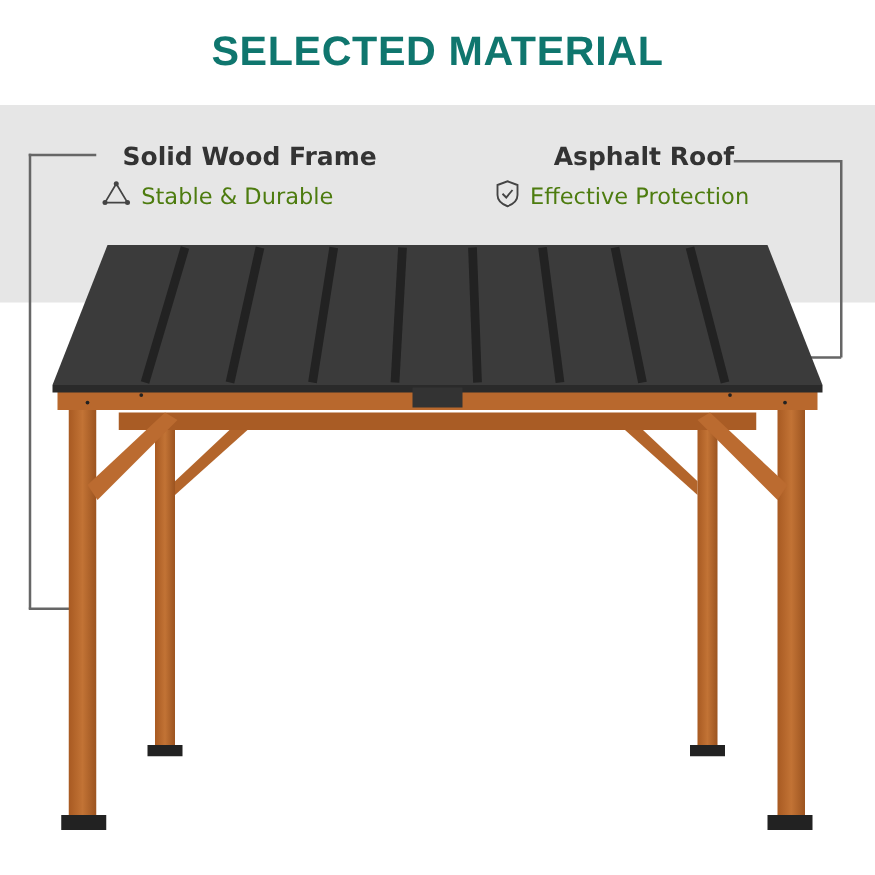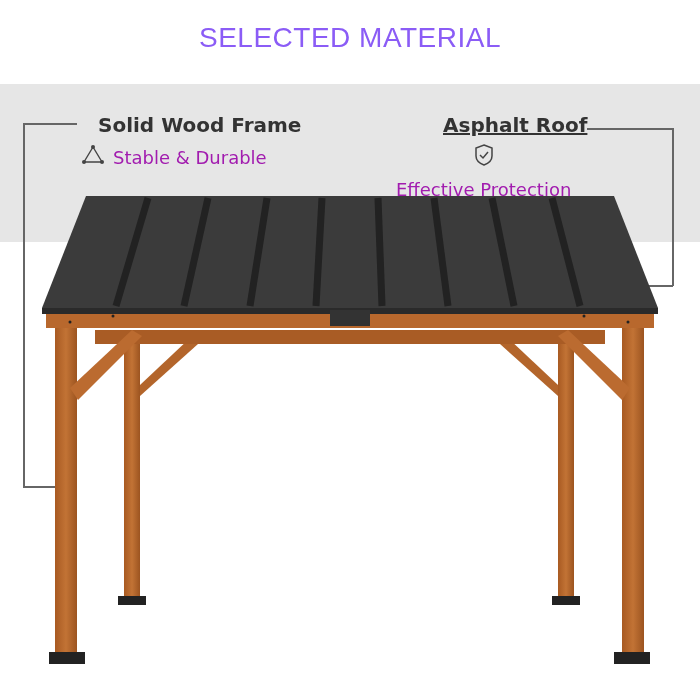--- a/index.html
+++ b/index.html
@@ -1,20 +1,20 @@
 <!DOCTYPE html>
 <html><head>
   <meta charset="utf-8">
   <style>
     html, body { margin: 0; padding: 0; }
     body { width: 700px; height: 700px; background: #ffffff; position: relative; overflow: hidden; font-family: "DejaVu Sans", sans-serif; }
-    .title { position: absolute; top: 22px; left: 0; width: 700px; text-align: center; font-family: "Liberation Sans", sans-serif; font-weight: 400; font-size: 28px; color: #8b5cf6; letter-spacing: 0.5px; }
+    .title { position: absolute; top: 22px; left: 0; width: 700px; text-align: center; font-family: "Liberation Sans", sans-serif; font-weight: 700; font-size: 33px; color: #0f766e; letter-spacing: 0.5px; }
     .band { position: absolute; top: 84px; left: 0; width: 700px; height: 158px; background: #e6e6e6; }
     .feat-title { position: absolute; font-family: "DejaVu Sans", sans-serif; font-weight: 700; font-size: 20px; color: #333; margin-left: 12px; }
-    .feat-sub { position: absolute; font-family: "DejaVu Sans", sans-serif; font-size: 18px; color: #a21caf; display: flex; align-items: center; gap: 8px; }
+    .feat-sub { position: absolute; font-family: "DejaVu Sans", sans-serif; font-size: 18px; color: #4d7c0f; display: flex; align-items: center; gap: 8px; }
     .line { position: absolute; background: #666; }
     svg.scene { position: absolute; left: 0; top: 0; }
   </style>
 </head>
 <body>
 
 <div class="title">SELECTED MATERIAL</div>
 <div class="band"></div>
 
 <div class="line" style="left:23px;top:123px;width:54px;height:1.5px;"></div>
@@ -29,22 +29,22 @@
         <circle cx="3" cy="19" r="2" fill="#444"></circle>
         <circle cx="21" cy="19" r="2" fill="#444"></circle>
       </svg>
   </span>
   <span>Stable &amp; Durable</span>
 </div>
 
 <div class="line" style="left:587px;top:128px;width:86px;height:1.5px;"></div>
 <div class="line" style="left:672px;top:128px;width:1.5px;height:158px;"></div>
 <div class="line" style="left:632px;top:285px;width:41px;height:1.5px;"></div>
-<div class="feat-title" style="left:431px;top:113px;text-decoration:underline;">Asphalt Roof</div>
-<div class="feat-sub" style="left:396px;top:143px;flex-direction:column;">
+<div class="feat-title" style="left:431px;top:113px;">Asphalt Roof</div>
+<div class="feat-sub" style="left:396px;top:143px;">
   <span>
     <svg width="20" height="24" viewBox="0 0 20 24">
         <path d="M10 2 L18 5 L18 13 Q18 19 10 22 Q2 19 2 13 L2 5 Z" fill="none" stroke="#444" stroke-width="1.5"></path>
         <path d="M6 12 L9 15 L14 9" fill="none" stroke="#444" stroke-width="1.5"></path>
       </svg>
   </span>
   <span>Effective Protection</span>
 </div>
 
 <svg class="scene" width="700" height="700" viewBox="0 0 700 700">

